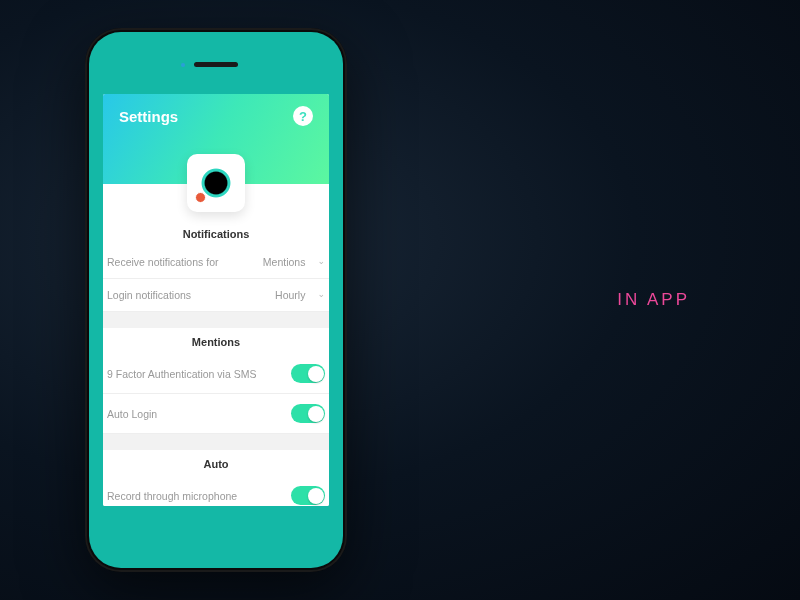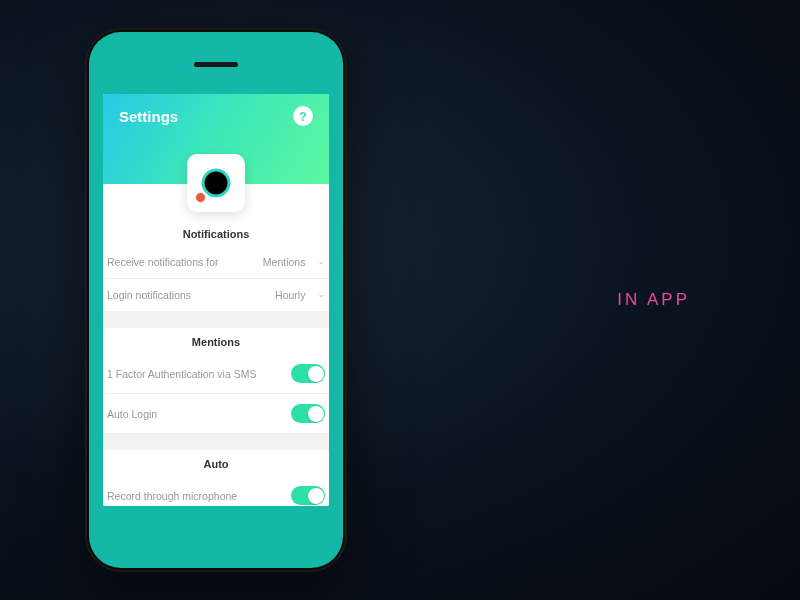--- a/index.html
+++ b/index.html
@@ -226,21 +226,21 @@
           <span class="row-value">
             <span>Hourly</span>
             <span class="chevron">⌄</span>
           </span>
         </div>
 
         <div class="section-gap"></div>
 
         <div class="section-title">Mentions</div>
         <div class="row">
-          <span class="row-label">1 Factor Authentication via SMS</span>
+          <span class="row-label">9 Factor Authentication via SMS</span>
           <div class="toggle on">
               <div class="toggle-knob"></div>
             </div>
         </div>
         <div class="row">
           <span class="row-label">Auto Login</span>
           <div class="toggle on">
               <div class="toggle-knob"></div>
             </div>
         </div>

